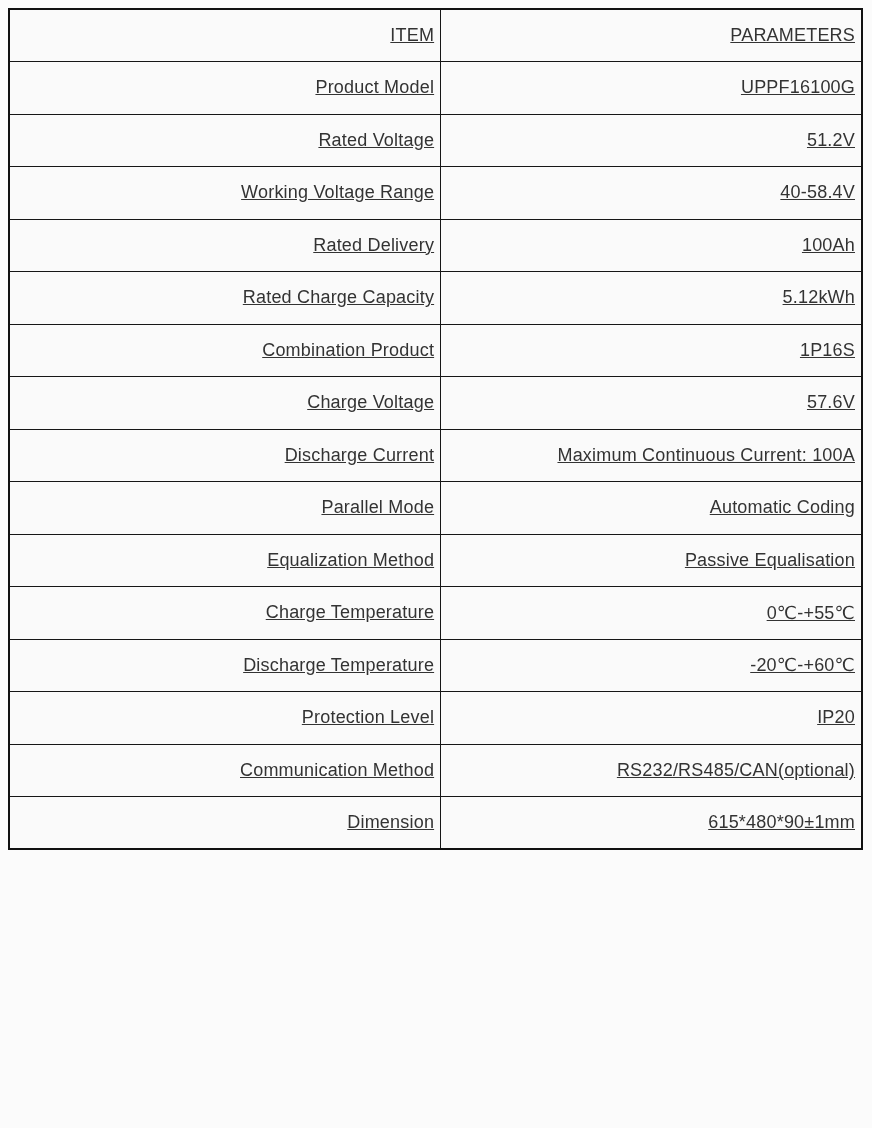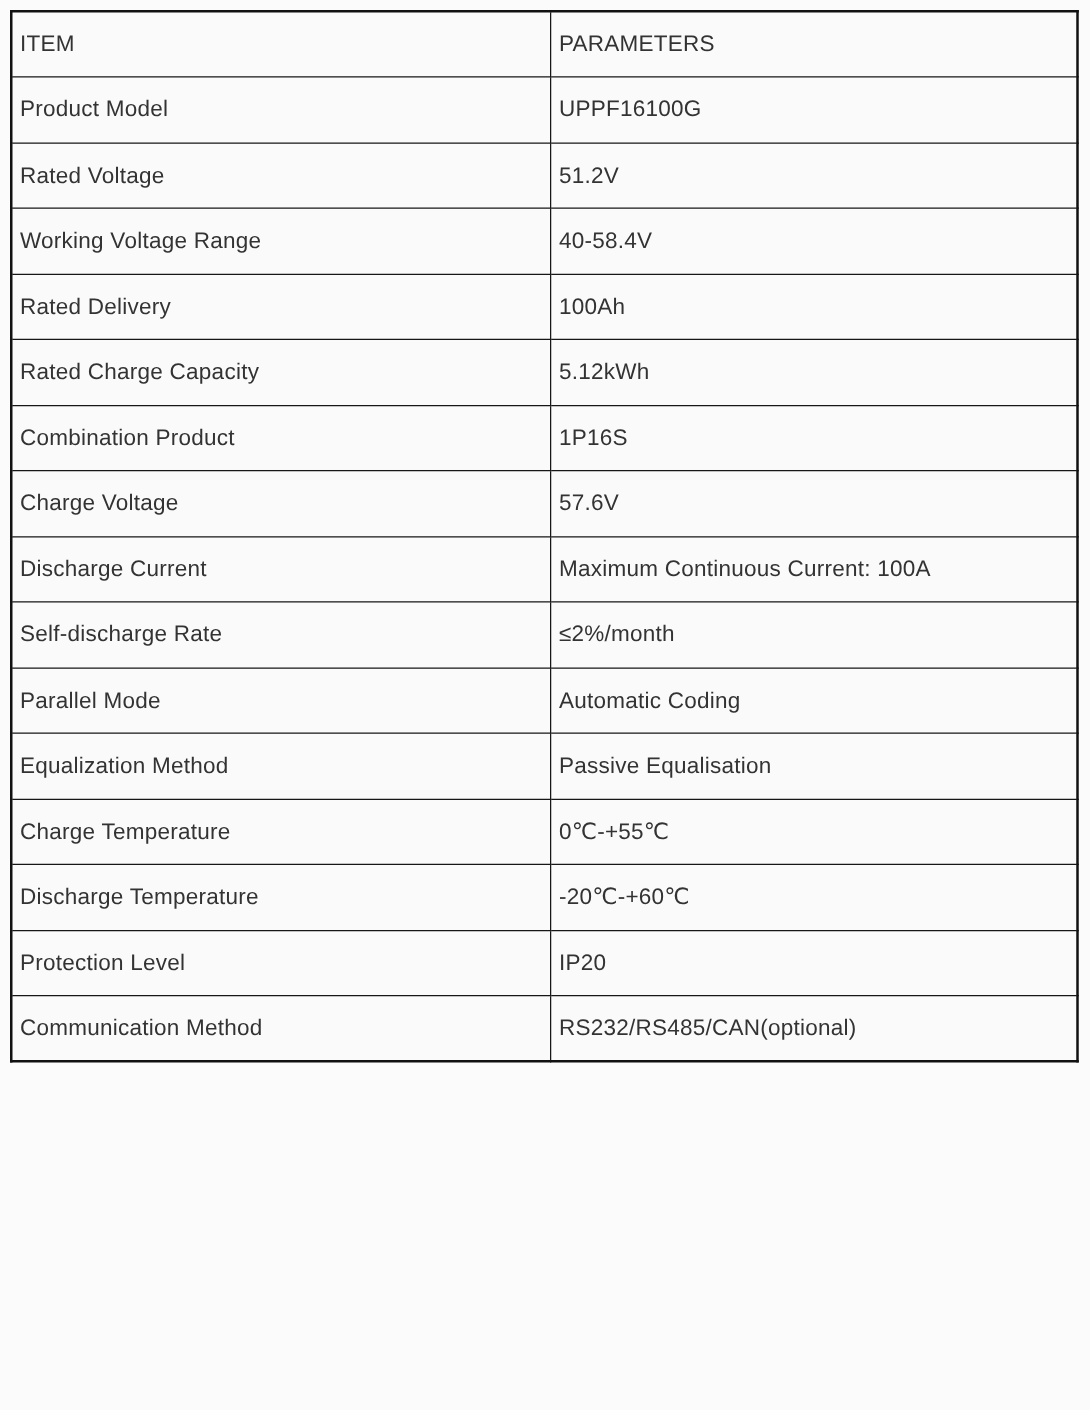--- a/index.html
+++ b/index.html
@@ -27,29 +27,30 @@
     border: 2px solid #111111;
   }
   table.spec-table col.col-item { width: 50.6%; }
   table.spec-table col.col-param { width: 49.4%; }
   table.spec-table tr {
     height: 52.5px;
   }
   table.spec-table th,
   table.spec-table td {
     border: 1px solid #161616;
-    text-align: left;
+    text-align: right;
     vertical-align: middle;
     font-size: 18px;
     font-weight: 400;
     color: #333333;
     padding: 0 6px;
     letter-spacing: 0.2px;
     white-space: nowrap;
     overflow: hidden;
+    text-decoration: underline;
   }
   table.spec-table th {
     font-weight: 400;
   }
 </style>
 </head>
 <body>
 
 <div class="spec-table-wrap">
   <table class="spec-table">
@@ -91,24 +92,20 @@
         </tr>
         <tr>
           <td>Charge Voltage</td>
           <td>57.6V</td>
         </tr>
         <tr>
           <td>Discharge Current</td>
           <td>Maximum Continuous Current: 100A</td>
         </tr>
         <tr>
-          <td>Self-discharge Rate</td>
-          <td>≤2%/month</td>
-        </tr>
-        <tr>
           <td>Parallel Mode</td>
           <td>Automatic Coding</td>
         </tr>
         <tr>
           <td>Equalization Method</td>
           <td>Passive Equalisation</td>
         </tr>
         <tr>
           <td>Charge Temperature</td>
           <td>0℃-+55℃</td>
@@ -118,15 +115,19 @@
           <td>-20℃-+60℃</td>
         </tr>
         <tr>
           <td>Protection Level</td>
           <td>IP20</td>
         </tr>
         <tr>
           <td>Communication Method</td>
           <td>RS232/RS485/CAN(optional)</td>
         </tr>
+        <tr>
+          <td>Dimension</td>
+          <td>615*480*90±1mm</td>
+        </tr>
       </tbody>
   </table>
 </div>
 
 </body></html>

